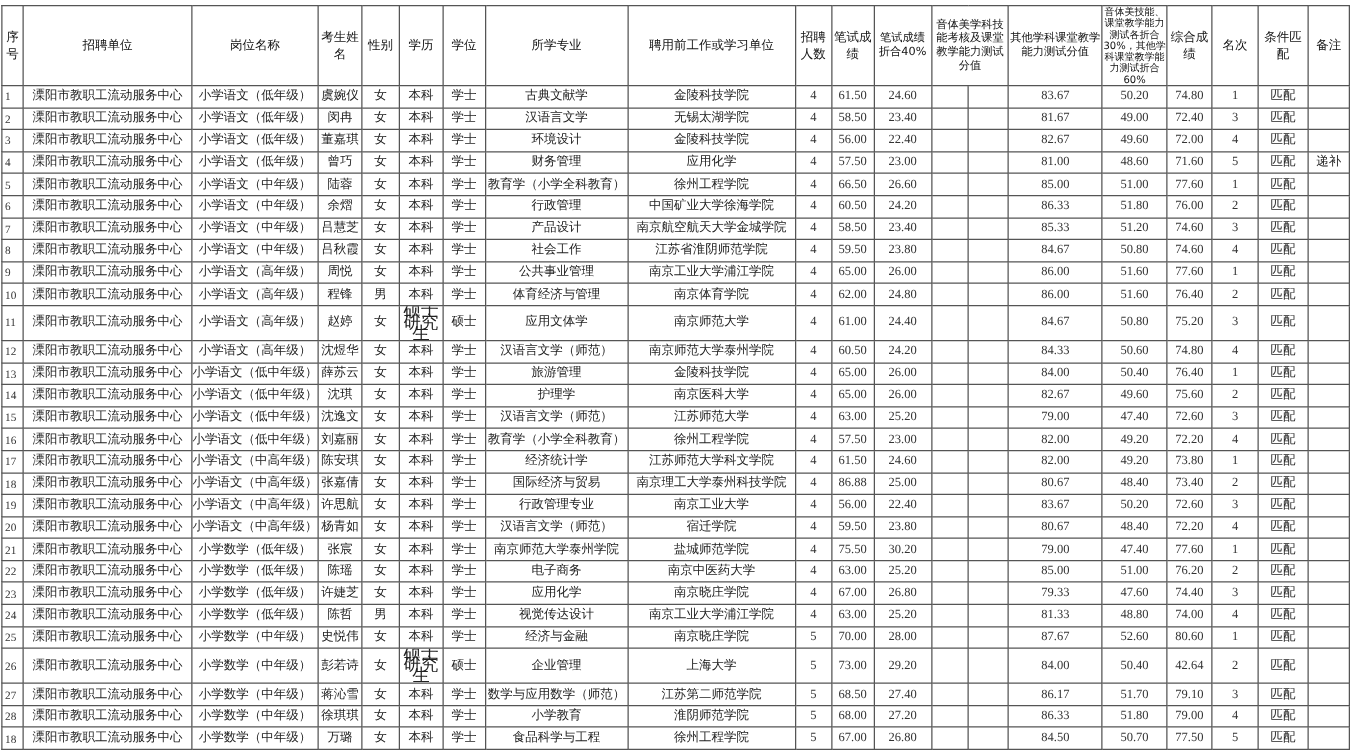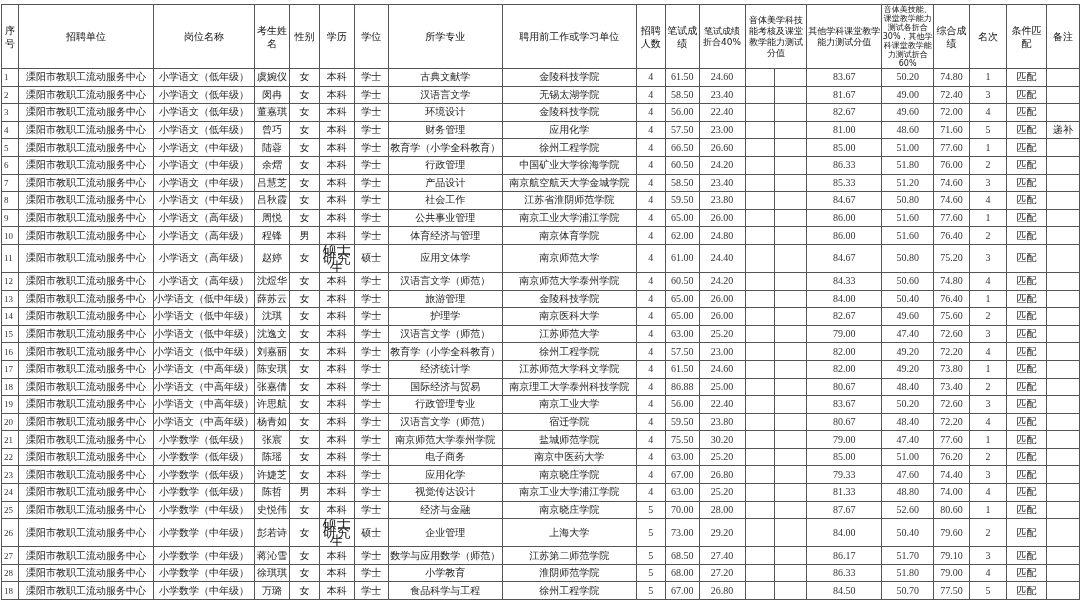--- a/index.html
+++ b/index.html
@@ -625,21 +625,21 @@
         <td>硕士</td>
         <td>企业管理</td>
         <td>上海大学</td>
         <td class="num">5</td>
         <td class="num">73.00</td>
         <td class="num">29.20</td>
         <td class="num"></td>
         <td class="num"></td>
         <td class="num">84.00</td>
         <td class="num">50.40</td>
-        <td class="num">79.60</td>
+        <td class="num">42.64</td>
         <td class="num">2</td>
         <td>匹配</td>
         <td></td>
       </tr>
       <tr>
         <td class="idx">27</td>
         <td>溧阳市教职工流动服务中心</td>
         <td>小学数学（中年级）</td>
         <td>蒋沁雪</td>
         <td>女</td>

